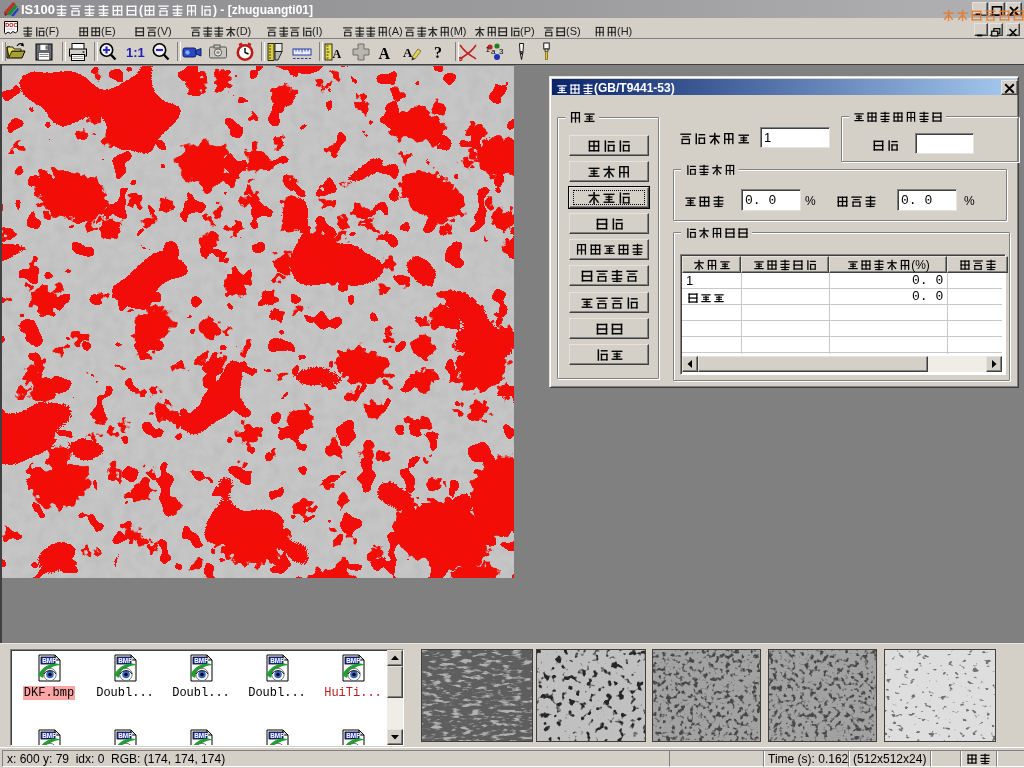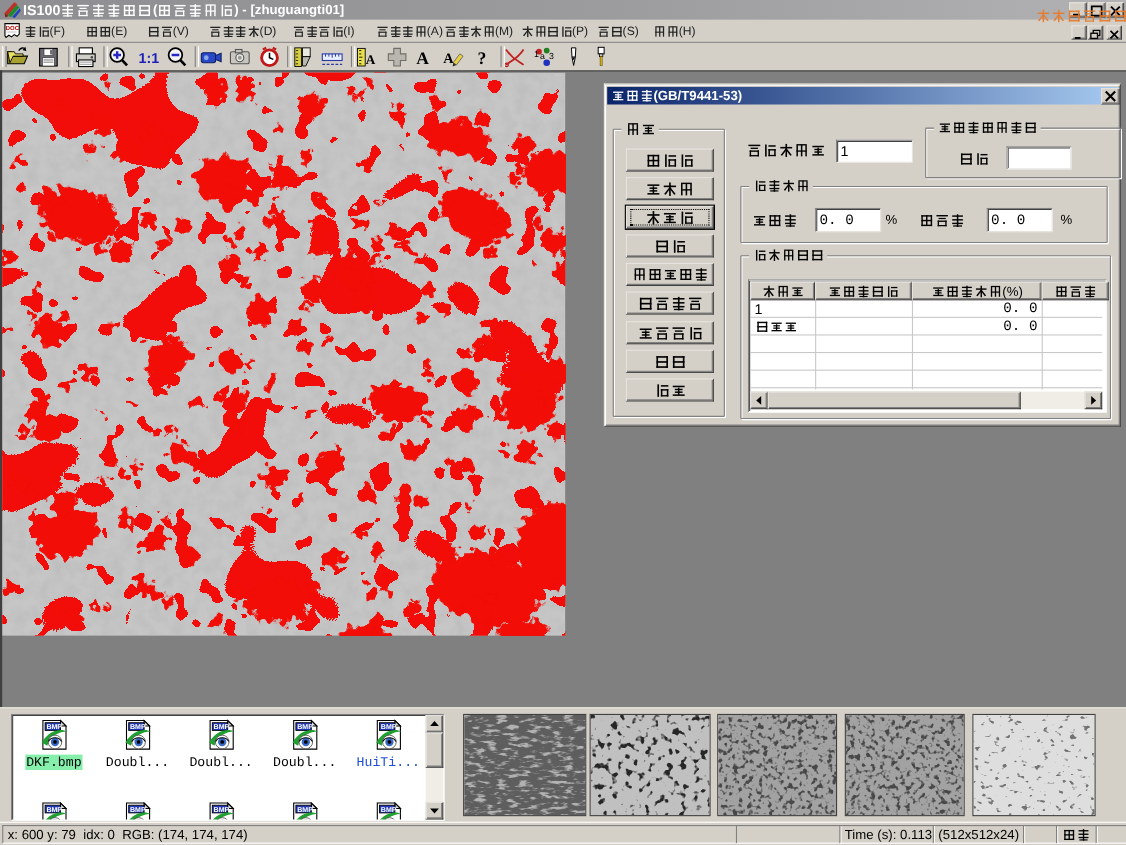--- a/index.html
+++ b/index.html
@@ -1,16 +1,16 @@
 <!DOCTYPE html>
 <html><head><meta charset="utf-8"><style>
 html,body{margin:0;padding:0;width:1024px;height:768px;overflow:hidden}
 body{font-family:"Liberation Sans",sans-serif;background:#d4d0c8;position:relative}
 .abs{position:absolute}
-.lbl{position:absolute;display:flex;align-items:center;white-space:pre}
+.lbl{position:absolute;display:flex;align-items:flex-end;white-space:pre}
 .cj{display:block;fill:currentColor;margin:0 .5px}
 .menu .cj{margin:0}
 .sunk{border-top:1px solid #808080;border-left:1px solid #808080;border-right:1px solid #fff;border-bottom:1px solid #fff;box-shadow:inset 1px 1px 0 #404040;background:#fff}
 .btn{position:absolute;border-top:1px solid #e6e3de;border-left:1px solid #e6e3de;border-right:1px solid #404040;border-bottom:1px solid #404040;box-shadow:inset -1px -1px 0 #808080,0 0 0 1px #d4d0c8;background:#d4d0c8;display:flex;align-items:center;justify-content:center;color:#000}
 .grp{position:absolute;border:1px solid #808080;box-shadow:1px 1px 0 #fff,inset 1px 1px 0 #fff;border-radius:1px}
 .fld{position:absolute;background:#fff;border-top:1px solid #808080;border-left:1px solid #808080;border-right:1px solid #e6e3de;border-bottom:1px solid #e6e3de;box-shadow:inset 1px 1px 0 #404040;display:flex;align-items:center}
 .tbtn{position:absolute;background:#d4d0c8;border-top:1px solid #e6e3de;border-left:1px solid #e6e3de;border-right:1px solid #404040;border-bottom:1px solid #404040;box-shadow:inset -1px -1px 0 #808080}
 </style></head><body>
 <svg width="0" height="0" style="position:absolute">
     <defs>
@@ -874,21 +874,21 @@
 <path d="M6 3 H22 L27 8 V29 H6 Z" fill="#fff" stroke="#000" stroke-width="1"></path>
 <path d="M22 3 L22 8 L27 8 Z" fill="#d8d8d8" stroke="#000" stroke-width="1"></path>
 <rect x="8" y="5" width="14" height="7" fill="#2038b8" stroke="#000" stroke-width=".8"></rect>
 <text x="9.2" y="11" font-size="6.4" font-weight="bold" fill="#fff" font-family="Liberation Sans">BMP</text>
 <path d="M5 23 C12 11 23 10 28 13 C21 13 12 17 10 26 Z" fill="#20a030"></path>
 <circle cx="17" cy="22.5" r="6.2" fill="#fff" stroke="#555" stroke-width=".8"></circle>
 <circle cx="17" cy="22.5" r="3.8" fill="#3868c8"></circle>
       <circle cx="17" cy="22.5" r="1.7" fill="#000"></circle>
 <path d="M11 22 C13.5 17.5 20.5 17.5 23 22" fill="none" stroke="#000" stroke-width="1"></path>
 </svg></div>
-<div class="abs" style="left:14px;top:686px;width:70px;text-align:center;font-family:'Liberation Mono',monospace;font-size:12px;color:#000"><span style="background:#86efac;padding:0 1px">DKF.bmp</span></div>
+<div class="abs" style="left:14px;top:686px;width:70px;text-align:center;font-family:'Liberation Mono',monospace;font-size:12px;color:#000"><span style="background:#fca5a5;padding:0 1px">DKF.bmp</span></div>
 <div class="abs" style="left:14px;top:727px;width:70px;height:18px;overflow:hidden;text-align:center"><svg width="32" height="32" viewBox="0 0 32 32">
 <path d="M6 3 H22 L27 8 V29 H6 Z" fill="#fff" stroke="#000" stroke-width="1"></path>
 <path d="M22 3 L22 8 L27 8 Z" fill="#d8d8d8" stroke="#000" stroke-width="1"></path>
 <rect x="8" y="5" width="14" height="7" fill="#2038b8" stroke="#000" stroke-width=".8"></rect>
 <text x="9.2" y="11" font-size="6.4" font-weight="bold" fill="#fff" font-family="Liberation Sans">BMP</text>
 <path d="M5 23 C12 11 23 10 28 13 C21 13 12 17 10 26 Z" fill="#20a030"></path>
 <circle cx="17" cy="22.5" r="6.2" fill="#fff" stroke="#555" stroke-width=".8"></circle>
 <circle cx="17" cy="22.5" r="3.8" fill="#3868c8"></circle>
       <circle cx="17" cy="22.5" r="1.7" fill="#000"></circle>
 <path d="M11 22 C13.5 17.5 20.5 17.5 23 22" fill="none" stroke="#000" stroke-width="1"></path>
@@ -966,21 +966,21 @@
 <path d="M6 3 H22 L27 8 V29 H6 Z" fill="#fff" stroke="#000" stroke-width="1"></path>
 <path d="M22 3 L22 8 L27 8 Z" fill="#d8d8d8" stroke="#000" stroke-width="1"></path>
 <rect x="8" y="5" width="14" height="7" fill="#2038b8" stroke="#000" stroke-width=".8"></rect>
 <text x="9.2" y="11" font-size="6.4" font-weight="bold" fill="#fff" font-family="Liberation Sans">BMP</text>
 <path d="M5 23 C12 11 23 10 28 13 C21 13 12 17 10 26 Z" fill="#20a030"></path>
 <circle cx="17" cy="22.5" r="6.2" fill="#fff" stroke="#555" stroke-width=".8"></circle>
 <circle cx="17" cy="22.5" r="3.8" fill="#3868c8"></circle>
       <circle cx="17" cy="22.5" r="1.7" fill="#000"></circle>
 <path d="M11 22 C13.5 17.5 20.5 17.5 23 22" fill="none" stroke="#000" stroke-width="1"></path>
 </svg></div>
-<div class="abs" style="left:318px;top:686px;width:70px;text-align:center;font-family:'Liberation Mono',monospace;font-size:12px;color:#1d4ed8"><span style="padding:0 1px">HuiTi...</span></div>
+<div class="abs" style="left:318px;top:686px;width:70px;text-align:center;font-family:'Liberation Mono',monospace;font-size:12px;color:#b91c1c"><span style="padding:0 1px">HuiTi...</span></div>
 <div class="abs" style="left:318px;top:727px;width:70px;height:18px;overflow:hidden;text-align:center"><svg width="32" height="32" viewBox="0 0 32 32">
 <path d="M6 3 H22 L27 8 V29 H6 Z" fill="#fff" stroke="#000" stroke-width="1"></path>
 <path d="M22 3 L22 8 L27 8 Z" fill="#d8d8d8" stroke="#000" stroke-width="1"></path>
 <rect x="8" y="5" width="14" height="7" fill="#2038b8" stroke="#000" stroke-width=".8"></rect>
 <text x="9.2" y="11" font-size="6.4" font-weight="bold" fill="#fff" font-family="Liberation Sans">BMP</text>
 <path d="M5 23 C12 11 23 10 28 13 C21 13 12 17 10 26 Z" fill="#20a030"></path>
 <circle cx="17" cy="22.5" r="6.2" fill="#fff" stroke="#555" stroke-width=".8"></circle>
 <circle cx="17" cy="22.5" r="3.8" fill="#3868c8"></circle>
       <circle cx="17" cy="22.5" r="1.7" fill="#000"></circle>
 <path d="M11 22 C13.5 17.5 20.5 17.5 23 22" fill="none" stroke="#000" stroke-width="1"></path>
@@ -1033,21 +1033,21 @@
     <rect width="107" height="91" fill="#a2a2a2"></rect>
     <rect width="107" height="91" filter="url(#t4)"></rect>
   </svg>
 <svg class="abs" style="left:884px;top:649px;border:1px solid #404040" width="110" height="91">
     <rect width="110" height="91" fill="#dedede"></rect>
     <rect width="110" height="91" filter="url(#t5)"></rect>
   </svg>
 <div class="abs" style="left:0;top:747px;width:1024px;height:21px;background:#d4d0c8;border-top:1px solid #fff"></div>
 <div class="abs" style="left:2px;top:750px;width:662px;height:15px;border-top:1px solid #808080;border-left:1px solid #808080;border-right:1px solid #fff;border-bottom:1px solid #fff;font-size:12px;color:#000;padding-left:4px;display:flex;align-items:center;white-space:pre">x: 600 y: 79  idx: 0  RGB: (174, 174, 174)</div>
 <div class="abs" style="left:669px;top:750px;width:90px;height:15px;border-top:1px solid #808080;border-left:1px solid #808080;border-right:1px solid #fff;border-bottom:1px solid #fff;font-size:12px;color:#000;padding-left:4px;display:flex;align-items:center;white-space:pre"></div>
-<div class="abs" style="left:763px;top:750px;width:81px;height:15px;border-top:1px solid #808080;border-left:1px solid #808080;border-right:1px solid #fff;border-bottom:1px solid #fff;font-size:12px;color:#000;padding-left:4px;display:flex;align-items:center;white-space:pre">Time (s): 0.113</div>
+<div class="abs" style="left:763px;top:750px;width:81px;height:15px;border-top:1px solid #808080;border-left:1px solid #808080;border-right:1px solid #fff;border-bottom:1px solid #fff;font-size:12px;color:#000;padding-left:4px;display:flex;align-items:center;white-space:pre">Time (s): 0.162</div>
 <div class="abs" style="left:848px;top:750px;width:78px;height:15px;border-top:1px solid #808080;border-left:1px solid #808080;border-right:1px solid #fff;border-bottom:1px solid #fff;font-size:12px;color:#000;padding-left:4px;display:flex;align-items:center;white-space:pre">(512x512x24)</div>
 <div class="abs" style="left:930px;top:750px;width:26px;height:15px;border-top:1px solid #808080;border-left:1px solid #808080;border-right:1px solid #fff;border-bottom:1px solid #fff;font-size:12px;color:#000;padding-left:4px;display:flex;align-items:center;white-space:pre"></div>
 <div class="abs" style="left:960px;top:750px;width:32px;height:15px;border-top:1px solid #808080;border-left:1px solid #808080;border-right:1px solid #fff;border-bottom:1px solid #fff;font-size:12px;color:#000;padding-left:4px;display:flex;align-items:center;white-space:pre"><svg class="cj" width="12" height="12" viewBox="0 0 16 16">
       <use href="#cj1"></use>
     </svg><svg class="cj" width="12" height="12" viewBox="0 0 16 16">
       <use href="#cj2"></use>
     </svg></div>
 <div class="abs" style="left:996px;top:750px;width:26px;height:15px;border-top:1px solid #808080;border-left:1px solid #808080;border-right:1px solid #fff;border-bottom:1px solid #fff;font-size:12px;color:#000;padding-left:4px;display:flex;align-items:center;white-space:pre"></div>
 <div class="lbl" style="left:941px;top:6px;height:16px;font-size:13px;color:#e87a28;z-index:50;opacity:.92"><svg class="cj" width="13" height="13" viewBox="0 0 16 16">
       <use href="#cj4"></use>

